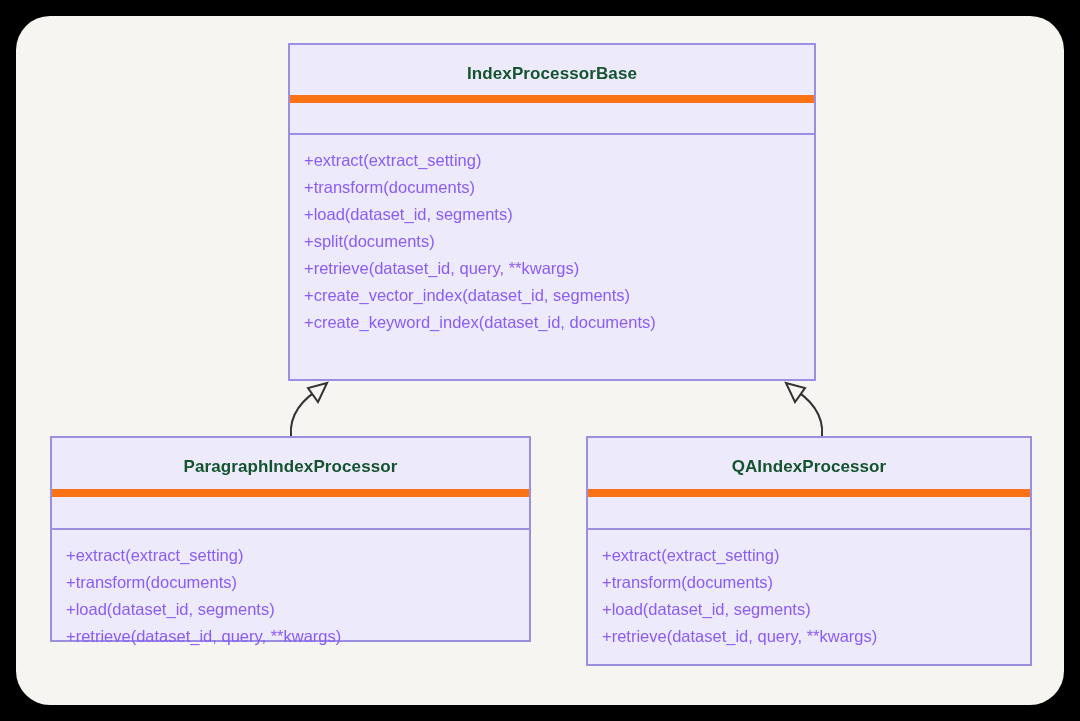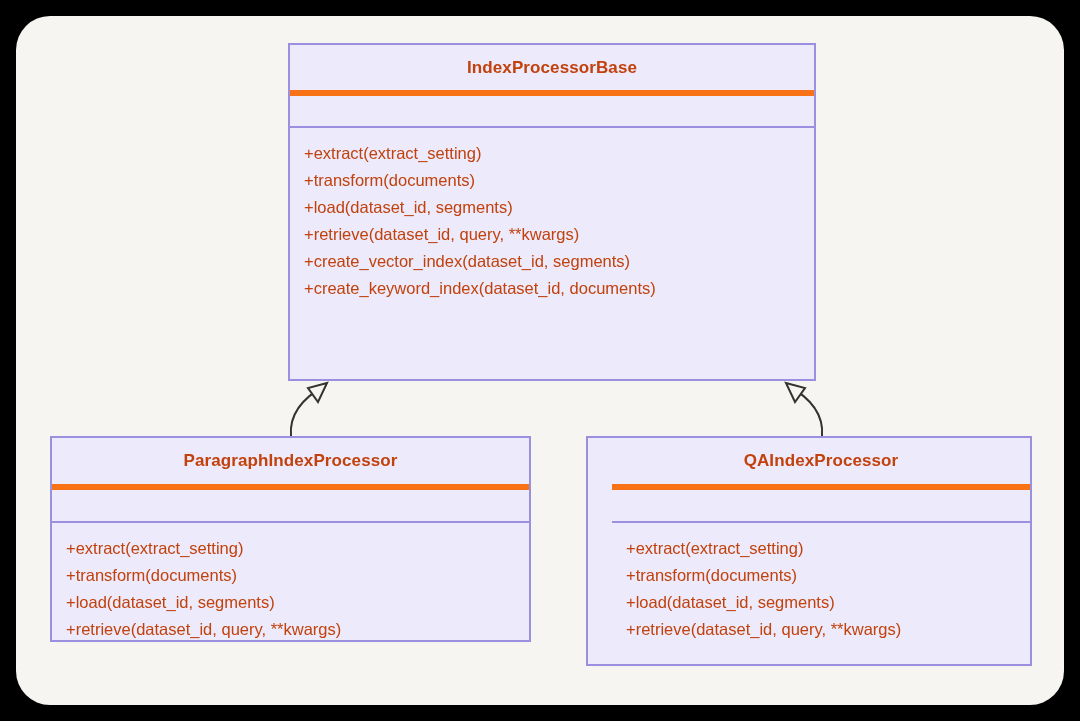--- a/index.html
+++ b/index.html
@@ -32,42 +32,43 @@
     overflow: hidden;
   }
   .uml-class {
     position: absolute;
     background: #ECEAFB;
     border: 2px solid #9B8FE0;
     box-sizing: border-box;
   }
   .class-name-row {
     box-sizing: border-box;
-    border-bottom: 6px solid #f97316;
+    border-bottom: 8px solid #f97316;
     display: flex;
     align-items: center;
     justify-content: center;
     text-align: center;
     font-weight: bold;
     font-size: 17px;
-    color: #c2410c;
+    color: #14532d;
     letter-spacing: 0.1px;
+    margin-top: 7px;
   }
   .class-attrs-row {
     box-sizing: border-box;
     border-bottom: 2px solid #9B8FE0;
   }
   .class-methods-row {
     box-sizing: border-box;
     padding: 12px 14px 10px 14px;
   }
   .method-line {
     font-size: 16.5px;
     line-height: 27px;
-    color: #c2410c;
+    color: #8b5cf6;
     white-space: pre;
   }
 
   
   #class-IndexProcessorBase {
     left: 272px;
     top: 27px;
     width: 528px;
     height: 338px;
   }
@@ -81,21 +82,20 @@
     top: 420px;
     width: 481px;
     height: 206px;
   }
   
   #class-QAIndexProcessor {
     left: 570px;
     top: 420px;
     width: 446px;
     height: 230px;
-    padding-left: 24px;
   }
   #class-ParagraphIndexProcessor .class-name-row,
   #class-QAIndexProcessor .class-name-row { height: 52px; }
   #class-ParagraphIndexProcessor .class-attrs-row,
   #class-QAIndexProcessor .class-attrs-row { height: 33px; }
   #class-ParagraphIndexProcessor .class-methods-row,
   #class-QAIndexProcessor .class-methods-row { height: 143px; }
 
   #inheritance-layer {
     position: absolute;
@@ -121,20 +121,21 @@
       <polygon points="770,367 789,372 779,386" fill="#F7F5F2" stroke="#333333" stroke-width="2" stroke-linejoin="miter"></polygon>
     </svg>
 
     <div class="uml-class" id="class-IndexProcessorBase">
       <div class="class-name-row">IndexProcessorBase</div>
       <div class="class-attrs-row"></div>
       <div class="class-methods-row">
         <div class="method-line">+extract(extract_setting)</div>
         <div class="method-line">+transform(documents)</div>
         <div class="method-line">+load(dataset_id, segments)</div>
+        <div class="method-line">+split(documents)</div>
         <div class="method-line">+retrieve(dataset_id, query, **kwargs)</div>
         <div class="method-line">+create_vector_index(dataset_id, segments)</div>
         <div class="method-line">+create_keyword_index(dataset_id, documents)</div>
       </div>
     </div>
 
     <div class="uml-class" id="class-ParagraphIndexProcessor">
       <div class="class-name-row">ParagraphIndexProcessor</div>
       <div class="class-attrs-row"></div>
       <div class="class-methods-row">

